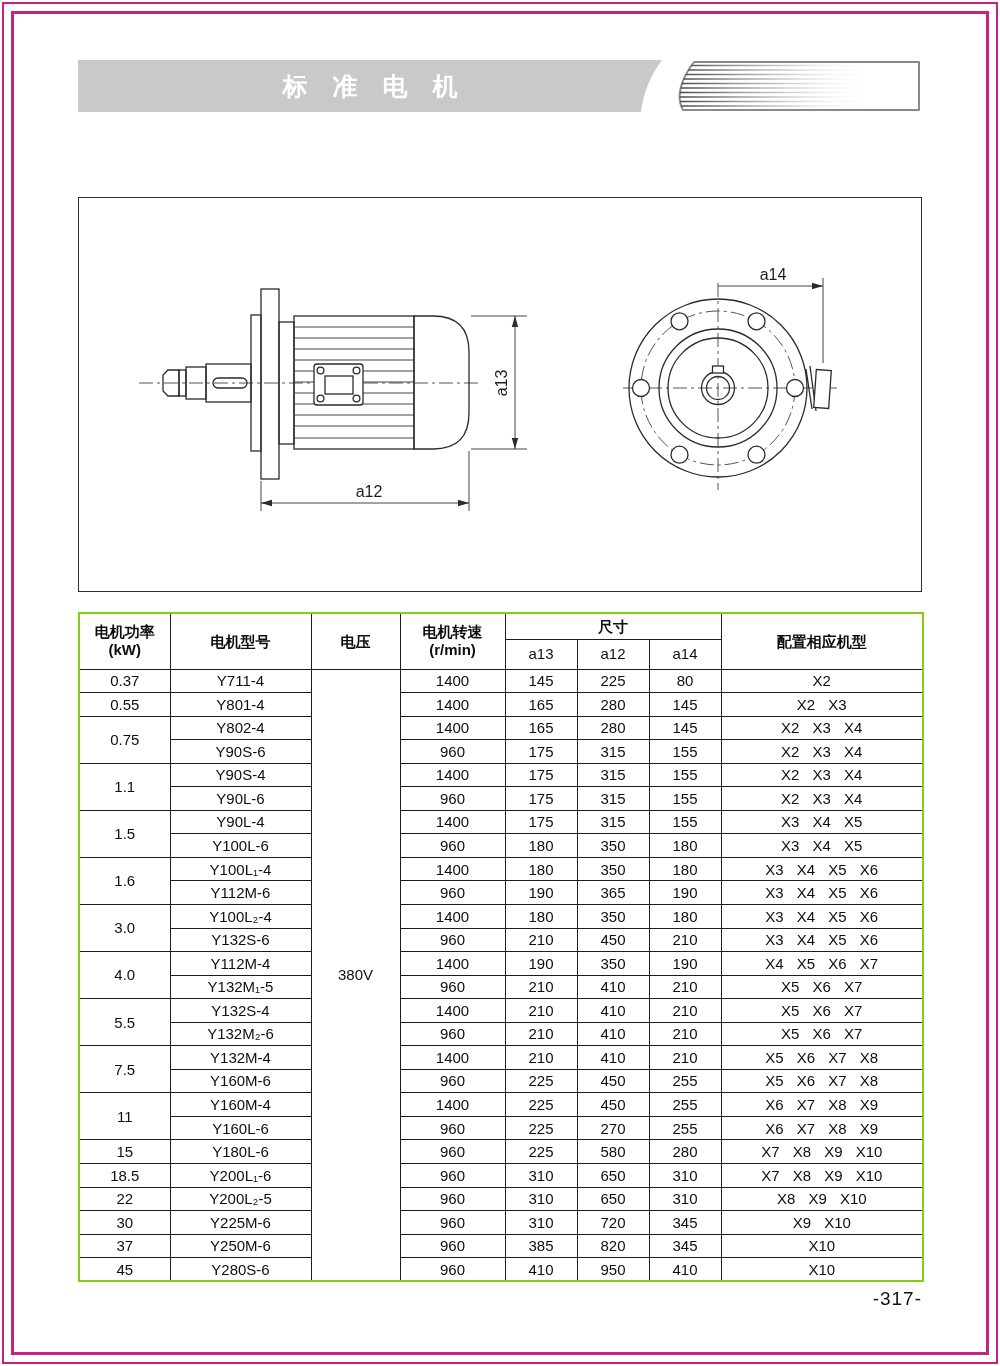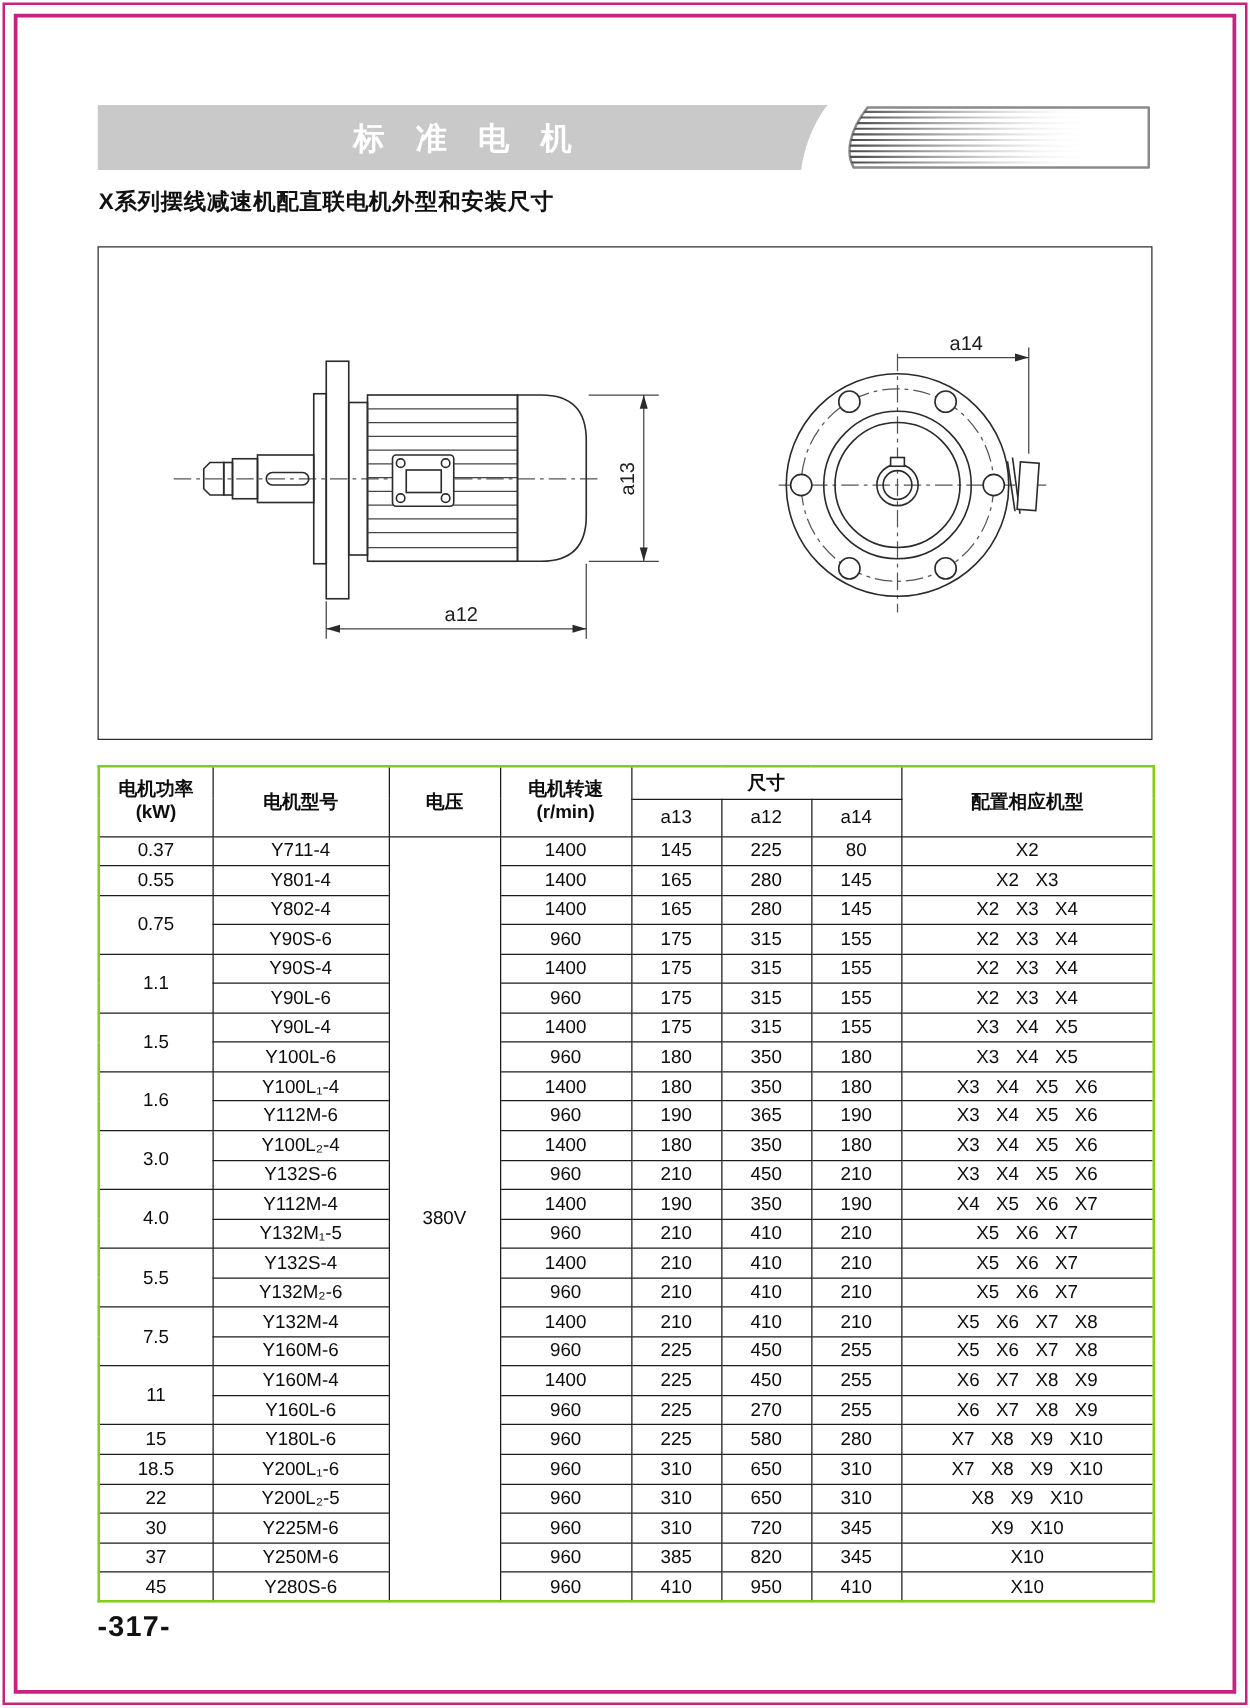--- a/index.html
+++ b/index.html
@@ -5,21 +5,21 @@
   html,body{margin:0;padding:0;background:#e9e9e9;}
   .page{
     position:relative;width:1000px;height:1366px;margin:0 auto;
     background:#fff;overflow:hidden;
     font-family:"Liberation Sans","DejaVu Sans",sans-serif;color:#111;
   }
   .border-outer{position:absolute;left:2px;top:2px;right:2px;bottom:2px;border:2px solid var(--accent);pointer-events:none;}
   .border-inner{position:absolute;left:11px;top:11px;right:11px;bottom:11px;border:3px solid var(--accent);pointer-events:none;}
 
   
-  .banner{position:absolute;left:78px;top:84px;width:844px;height:52px;padding-left:19px;}
+  .banner{position:absolute;left:78px;top:60px;width:844px;height:52px;padding-left:19px;}
   .banner svg{position:absolute;left:0;top:0;}
   .banner-title{
     position:absolute;left:0;top:0;width:584px;height:52px;
     display:flex;align-items:center;justify-content:center;
     color:#fff;font-size:25px;font-weight:bold;letter-spacing:9px;text-indent:9px;
   }
   .subtitle{position:absolute;left:79px;top:149px;font-size:18px;font-weight:bold;letter-spacing:.5px;}
 
   
   .figure{position:absolute;left:78px;top:197px;width:842px;height:393px;border:1px solid #2e2e2e;background:#fff;}
@@ -40,21 +40,21 @@
   }
   table.spec th,table.spec td{border:1px solid #1c1c1c;text-align:center;padding:0;line-height:1.15;overflow:hidden;}
   table.spec thead th{font-weight:bold;}
   table.spec thead tr.h1{height:26px;}
   table.spec thead tr.h2{height:30px;}
   table.spec thead th.h-sub{font-weight:normal;}
   table.spec tbody tr{height:23.55px;padding-left:24px;}
   td.c-match{text-align:left;padding-left:15px;word-spacing:9px;}
   .two-line div{line-height:1.25;}
 
-  .footer{position:absolute;left:78px;top:1288px;width:844px;text-align:left;padding-right:6px;font-size:23px;letter-spacing:1px;font-weight:bold;}
+  .footer{position:absolute;left:78px;top:1288px;width:844px;text-align:right;padding-right:6px;font-size:19px;letter-spacing:1px;}
 </style>
 </head>
 <body>
 
 <div class="page" style="--accent: #c6227f;">
   <div class="border-outer"></div>
   <div class="border-inner"></div>
 
   <div class="banner">
     <svg width="844" height="52" viewBox="0 0 844 52">
@@ -81,21 +81,20 @@
           <line x1="596" y1="32.5" x2="832" y2="32.5"></line>
           <line x1="596" y1="37" x2="832" y2="37"></line>
           <line x1="596" y1="41.5" x2="832" y2="41.5"></line>
           <line x1="596" y1="46" x2="832" y2="46"></line>
         </g>
       </g>
     </svg>
     <div class="banner-title">标 准 电 机</div>
   </div>
 
-  <div class="subtitle">X系列摆线减速机配直联电机外型和安装尺寸</div>
 
   <div class="figure">
     <svg width="842" height="393" viewBox="0 0 842 393">
 
       <g>
         <line class="cl" x1="60" y1="185" x2="402" y2="185"></line>
 
         <path class="ln" d="M100,172 L89,172 L84,177 L84,193 L89,198 L100,198 Z"></path>
         <rect class="ln" x="100" y="172" width="7" height="26"></rect>
         <rect class="ln" x="107" y="169" width="20" height="32"></rect>

